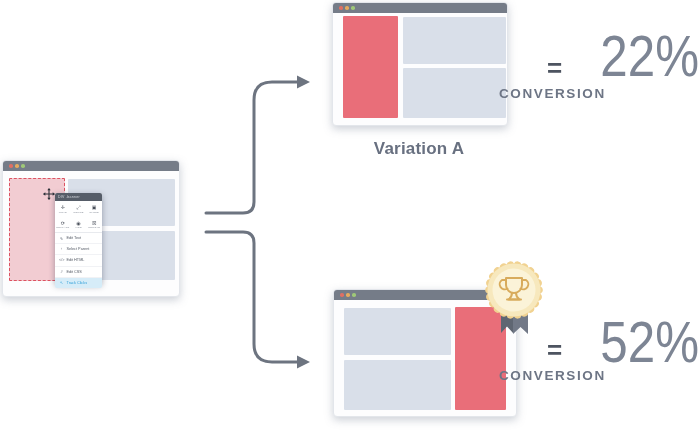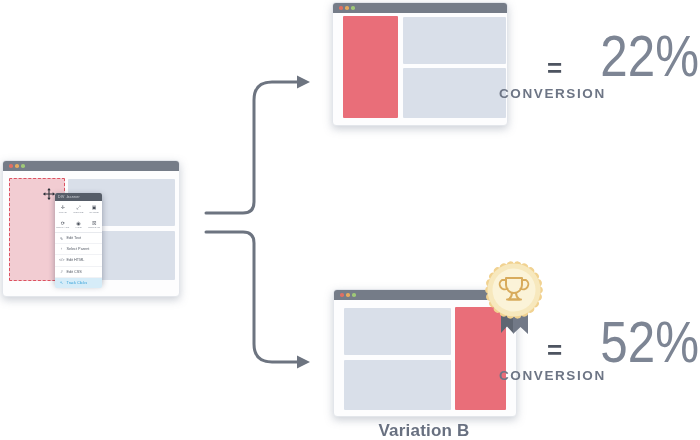--- a/index.html
+++ b/index.html
@@ -152,36 +152,36 @@
   <div class="window" style="left:332px;top:2px;width:174px;height:122px;">
     <div class="titlebar">
       <span class="dot r"></span>
       <span class="dot y"></span>
       <span class="dot g"></span>
     </div>
     <div class="redblk" style="left:10px;top:13px;width:55px;height:102px;"></div>
     <div class="blk" style="left:70px;top:14px;width:103px;height:47px;"></div>
     <div class="blk" style="left:70px;top:65px;width:103px;height:50px;"></div>
   </div>
+  <div class="var-label" style="left:332px;top:139px;width:174px;">Variation A</div>
 
   <div class="equals" style="left:547px;top:53px;">=</div>
   <div class="pct" style="top:27px;">22%</div>
   <div class="conv" style="top:86px;">CONVERSION</div>
 
   <div class="window" style="left:333px;top:289px;width:182px;height:126px;">
     <div class="titlebar">
       <span class="dot r"></span>
       <span class="dot y"></span>
       <span class="dot g"></span>
     </div>
     <div class="blk" style="left:10px;top:18px;width:107px;height:47px;"></div>
     <div class="blk" style="left:10px;top:70px;width:107px;height:50px;"></div>
     <div class="redblk" style="left:121px;top:17px;width:51px;height:103px;"></div>
   </div>
-  <div class="var-label" style="left:333px;top:421px;width:182px;">Variation B</div>
 
   <div class="equals" style="left:547px;top:335px;">=</div>
   <div class="pct" style="top:313px;">52%</div>
   <div class="conv" style="top:368px;">CONVERSION</div>
 
   <svg style="left:480px;top:256px;z-index:7;" width="68" height="84" viewBox="0 0 68 84">
 
     <g>
       <path d="M33 48 H48 V78 L40.5 71 L33 78 Z" fill="var(--ribbon_gray,#727987)"></path>
       <path d="M21 48 H33 V77 L27 70.5 L21 77 Z" fill="var(--ribbon_dark,#5f6672)"></path>

